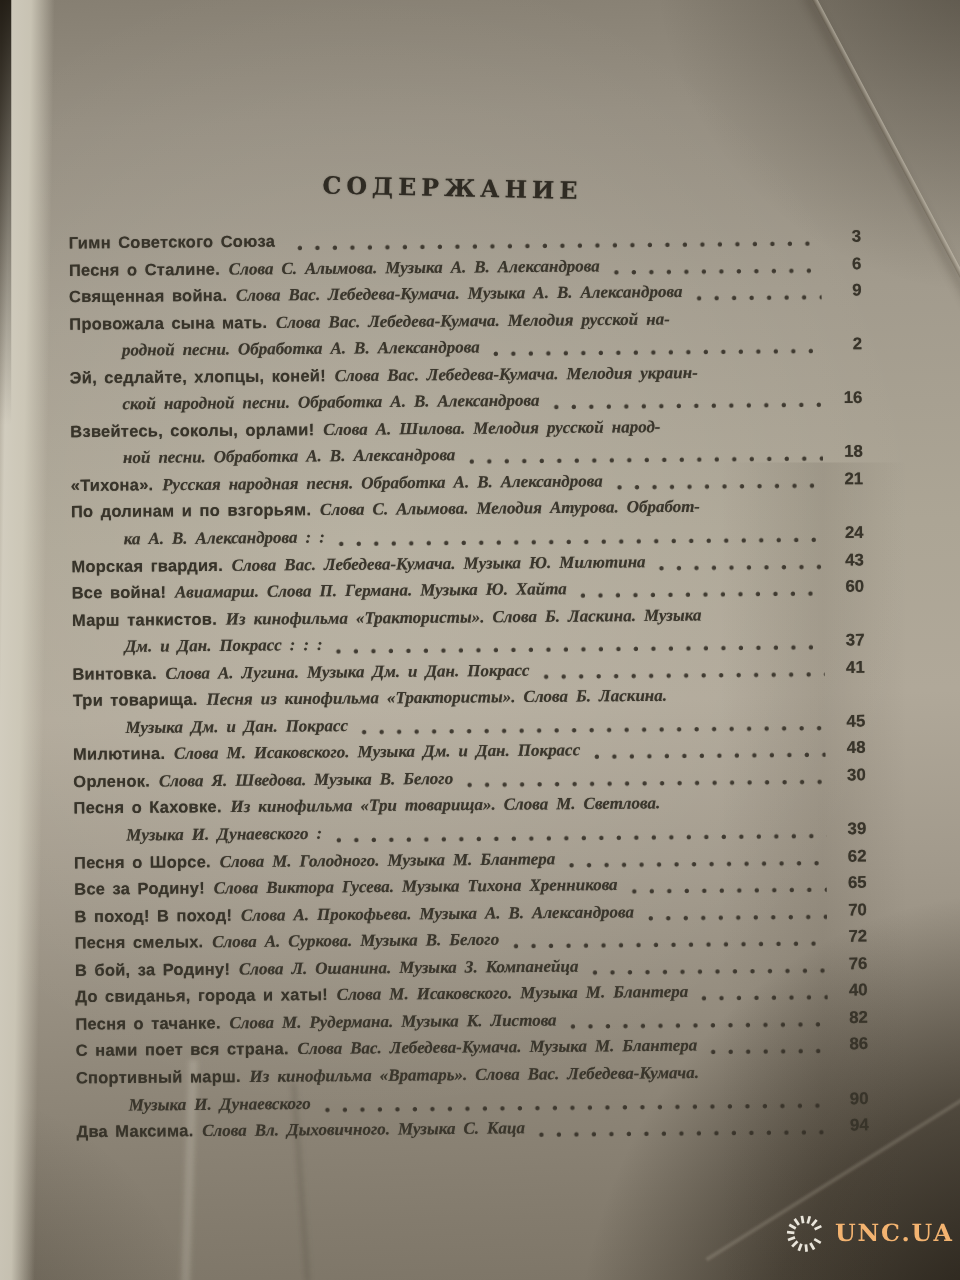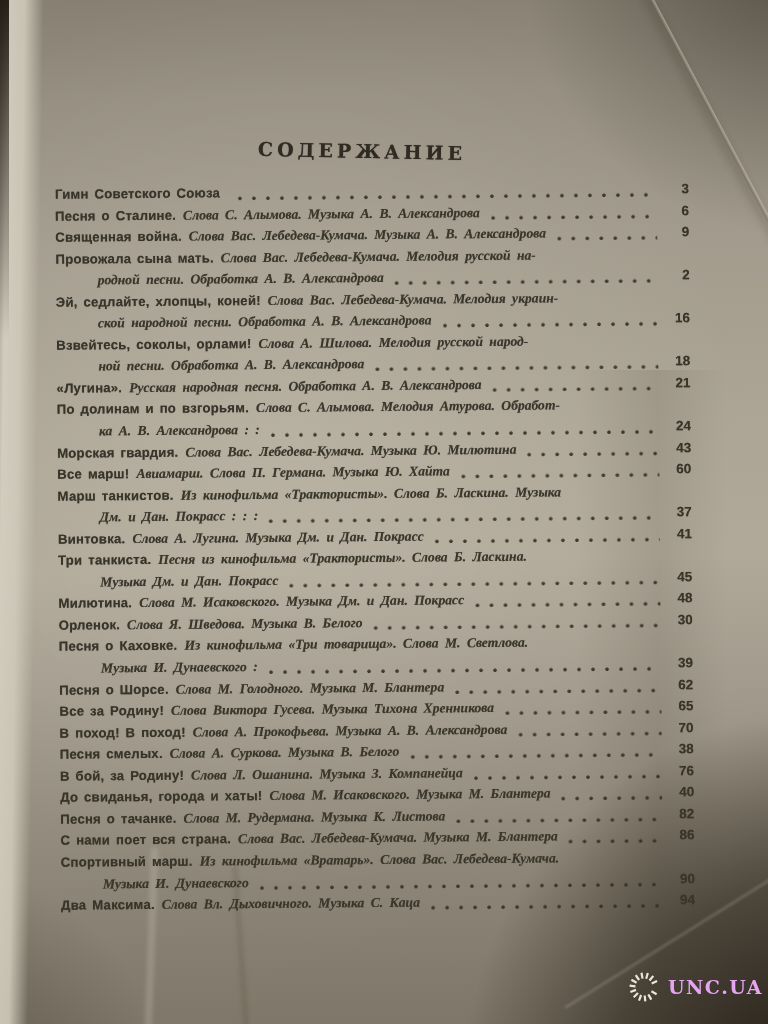--- a/index.html
+++ b/index.html
@@ -74,21 +74,21 @@
   .pg{
     font-family:"Liberation Sans",sans-serif;font-weight:700;font-size:13.5px;
     color:#38342a;min-width:24px;text-align:right;
     text-shadow:0 0 0.7px rgba(56,52,42,0.6);
   }
 
   
   .watermark{
     position:absolute;right:5px;bottom:18px;
     display:flex;align-items:center;gap:5px;
-    color:#f0abfc;opacity:0.95;
+    color:#fdba74;opacity:0.95;
   }
   .wm-text{
     font-family:"DejaVu Serif",serif;font-weight:700;font-size:19px;letter-spacing:1.5px;
   }
 </style>
 </head>
 <body>
 
 <div class="photo">
   <div class="paper"></div>
@@ -148,21 +148,21 @@
     <span class="i">Слова А. Шилова. Мелодия русской народ-</span>
 
   </div>
         <div class="line indent">
 
     <span class="i">ной песни. Обработка А. В. Александрова</span>
     <span class="leader"></span>
     <span class="pg">18</span>
   </div>
         <div class="line">
-    <span class="r">«Лугина».</span>
+    <span class="r">«Тихона».</span>
     <span class="i">Русская народная песня. Обработка А. В. Александрова</span>
     <span class="leader"></span>
     <span class="pg">21</span>
   </div>
         <div class="line">
     <span class="r">По долинам и по взгорьям.</span>
     <span class="i">Слова С. Алымова. Мелодия Атурова. Обработ-</span>
 
   </div>
         <div class="line indent">
@@ -171,21 +171,21 @@
     <span class="leader"></span>
     <span class="pg">24</span>
   </div>
         <div class="line">
     <span class="r">Морская гвардия.</span>
     <span class="i">Слова Вас. Лебедева-Кумача. Музыка Ю. Милютина</span>
     <span class="leader"></span>
     <span class="pg">43</span>
   </div>
         <div class="line">
-    <span class="r">Все марш!</span>
+    <span class="r">Все война!</span>
     <span class="i">Авиамарш. Слова П. Германа. Музыка Ю. Хайта</span>
     <span class="leader"></span>
     <span class="pg">60</span>
   </div>
         <div class="line">
     <span class="r">Марш танкистов.</span>
     <span class="i">Из кинофильма «Трактористы». Слова Б. Ласкина. Музыка</span>
 
   </div>
         <div class="line indent">
@@ -194,21 +194,21 @@
     <span class="leader"></span>
     <span class="pg">37</span>
   </div>
         <div class="line">
     <span class="r">Винтовка.</span>
     <span class="i">Слова А. Лугина. Музыка Дм. и Дан. Покрасс</span>
     <span class="leader"></span>
     <span class="pg">41</span>
   </div>
         <div class="line">
-    <span class="r">Три танкиста.</span>
+    <span class="r">Три товарища.</span>
     <span class="i">Песня из кинофильма «Трактористы». Слова Б. Ласкина.</span>
 
   </div>
         <div class="line indent">
 
     <span class="i">Музыка Дм. и Дан. Покрасс</span>
     <span class="leader"></span>
     <span class="pg">45</span>
   </div>
         <div class="line">
@@ -249,21 +249,21 @@
         <div class="line">
     <span class="r">В поход! В поход!</span>
     <span class="i">Слова А. Прокофьева. Музыка А. В. Александрова</span>
     <span class="leader"></span>
     <span class="pg">70</span>
   </div>
         <div class="line">
     <span class="r">Песня смелых.</span>
     <span class="i">Слова А. Суркова. Музыка В. Белого</span>
     <span class="leader"></span>
-    <span class="pg">38</span>
+    <span class="pg">72</span>
   </div>
         <div class="line">
     <span class="r">В бой, за Родину!</span>
     <span class="i">Слова Л. Ошанина. Музыка З. Компанейца</span>
     <span class="leader"></span>
     <span class="pg">76</span>
   </div>
         <div class="line">
     <span class="r">До свиданья, города и хаты!</span>
     <span class="i">Слова М. Исаковского. Музыка М. Блантера</span>

